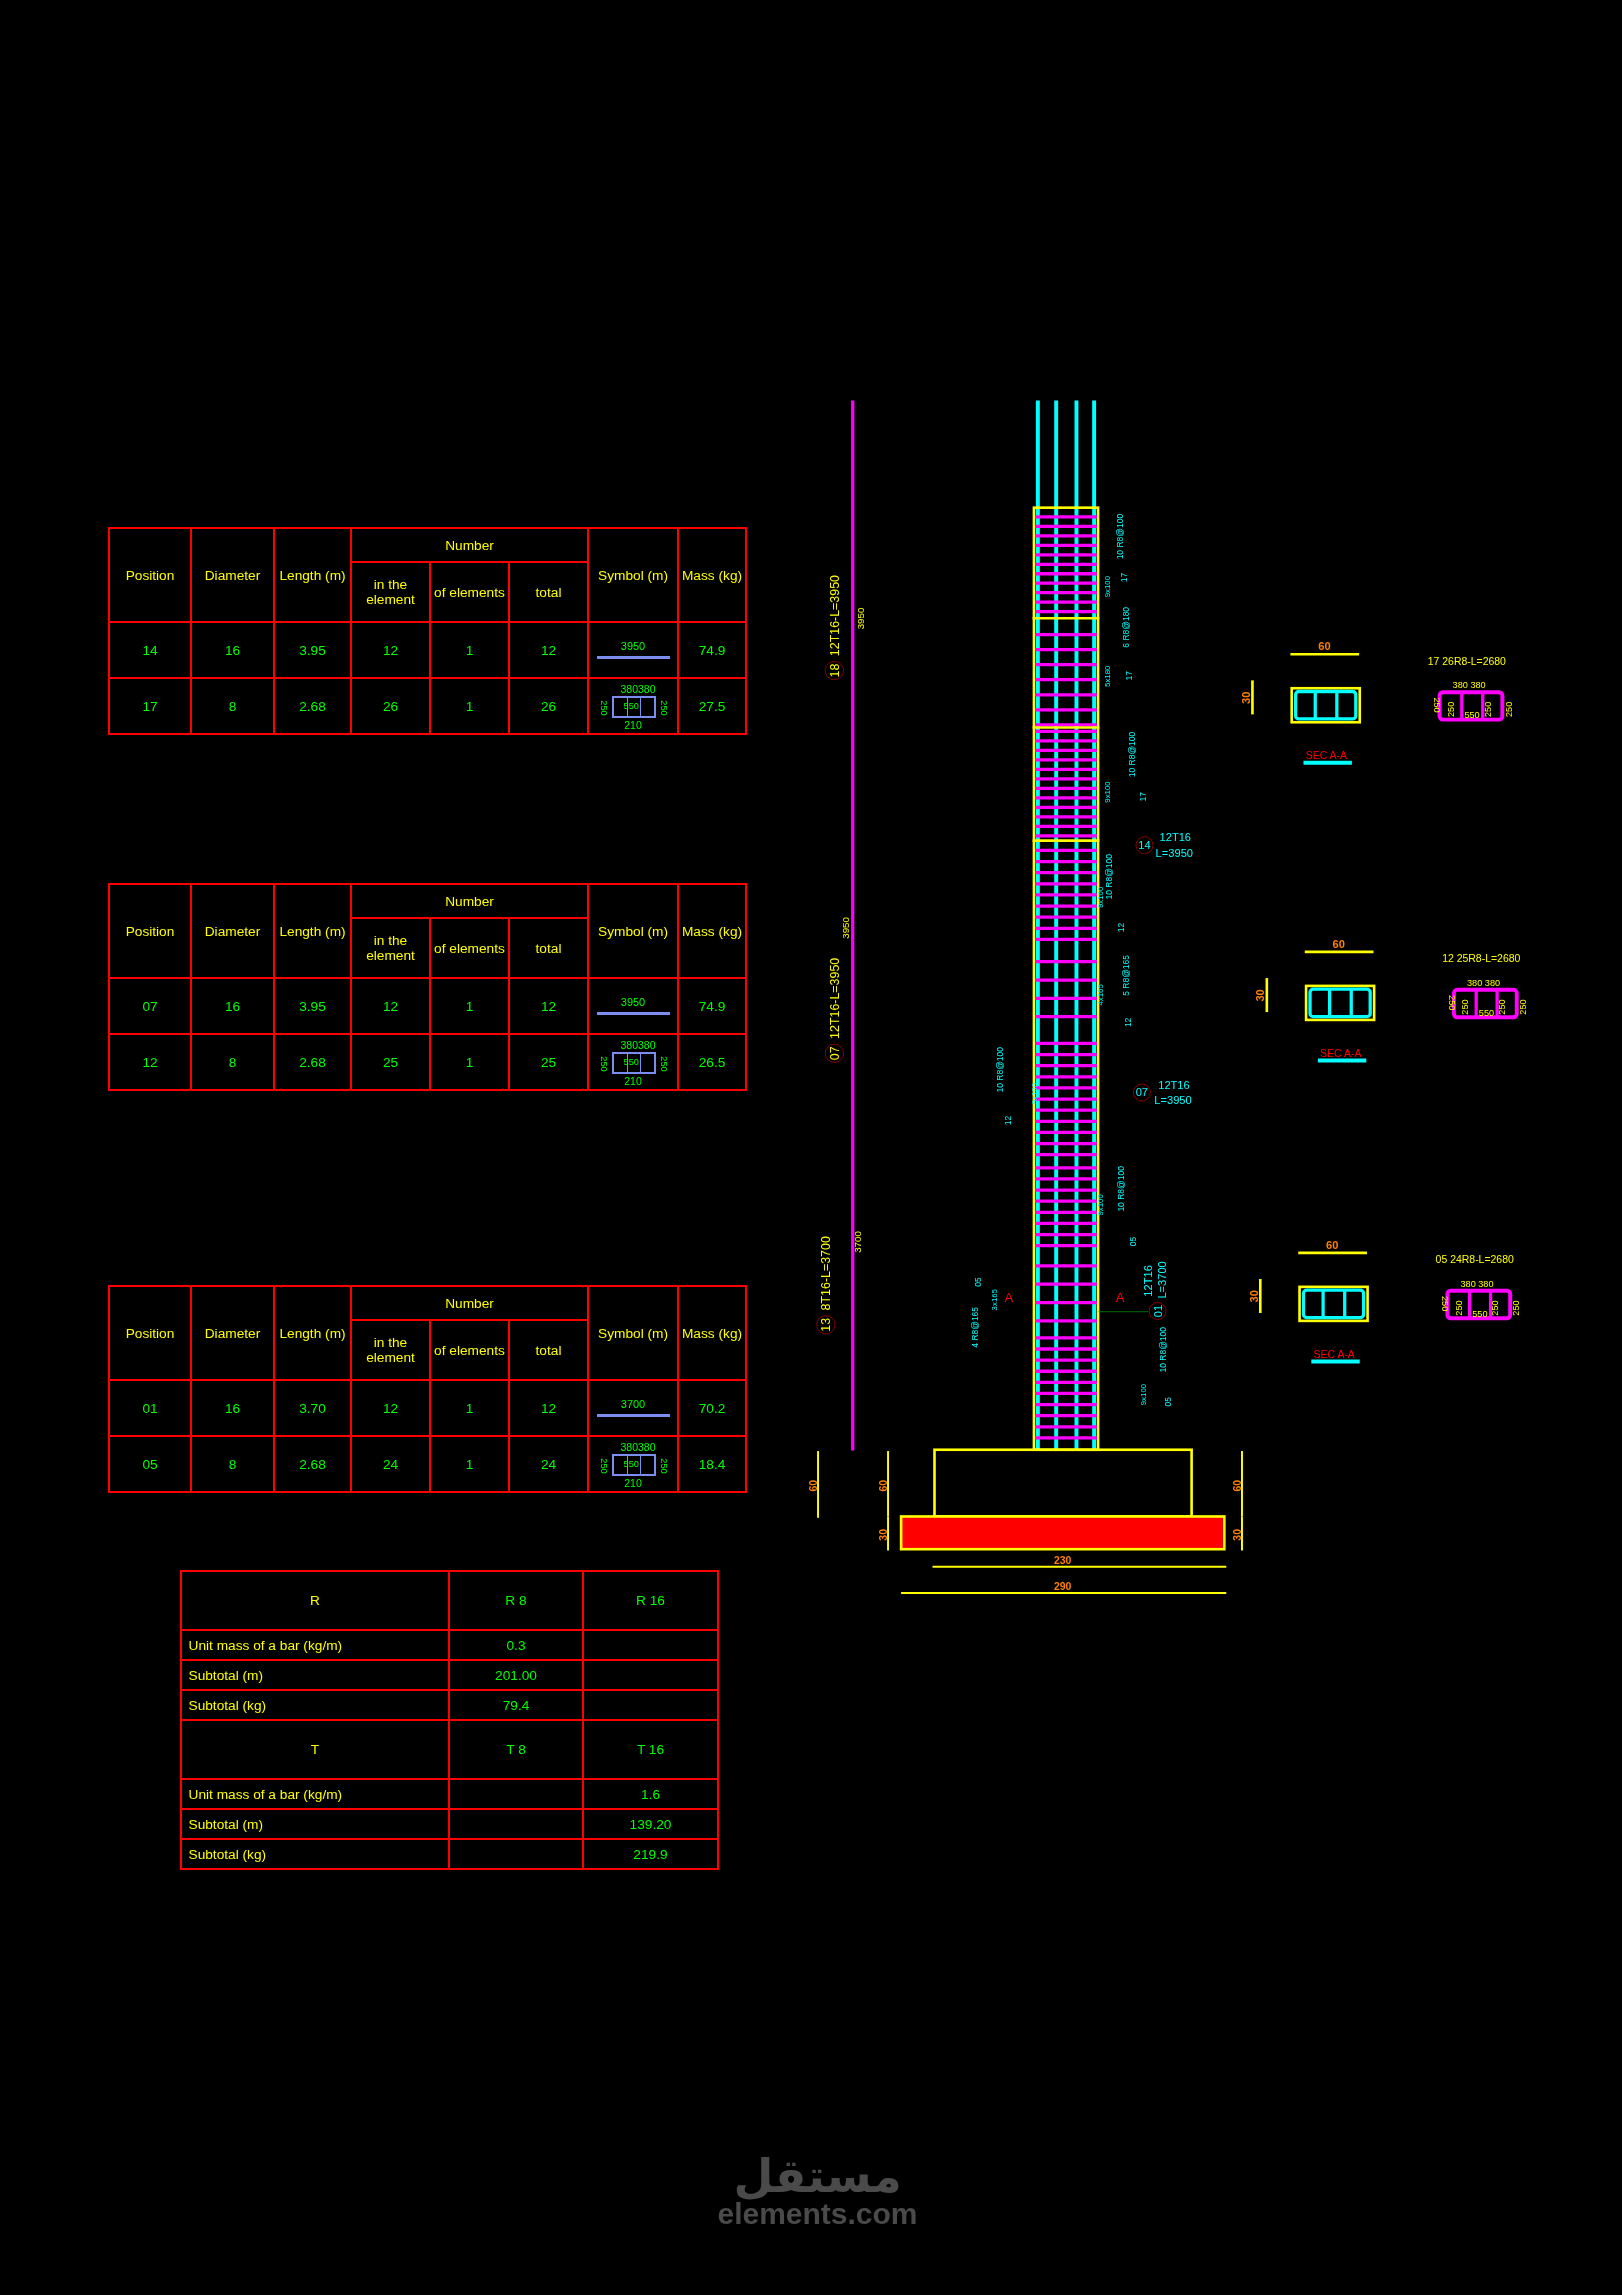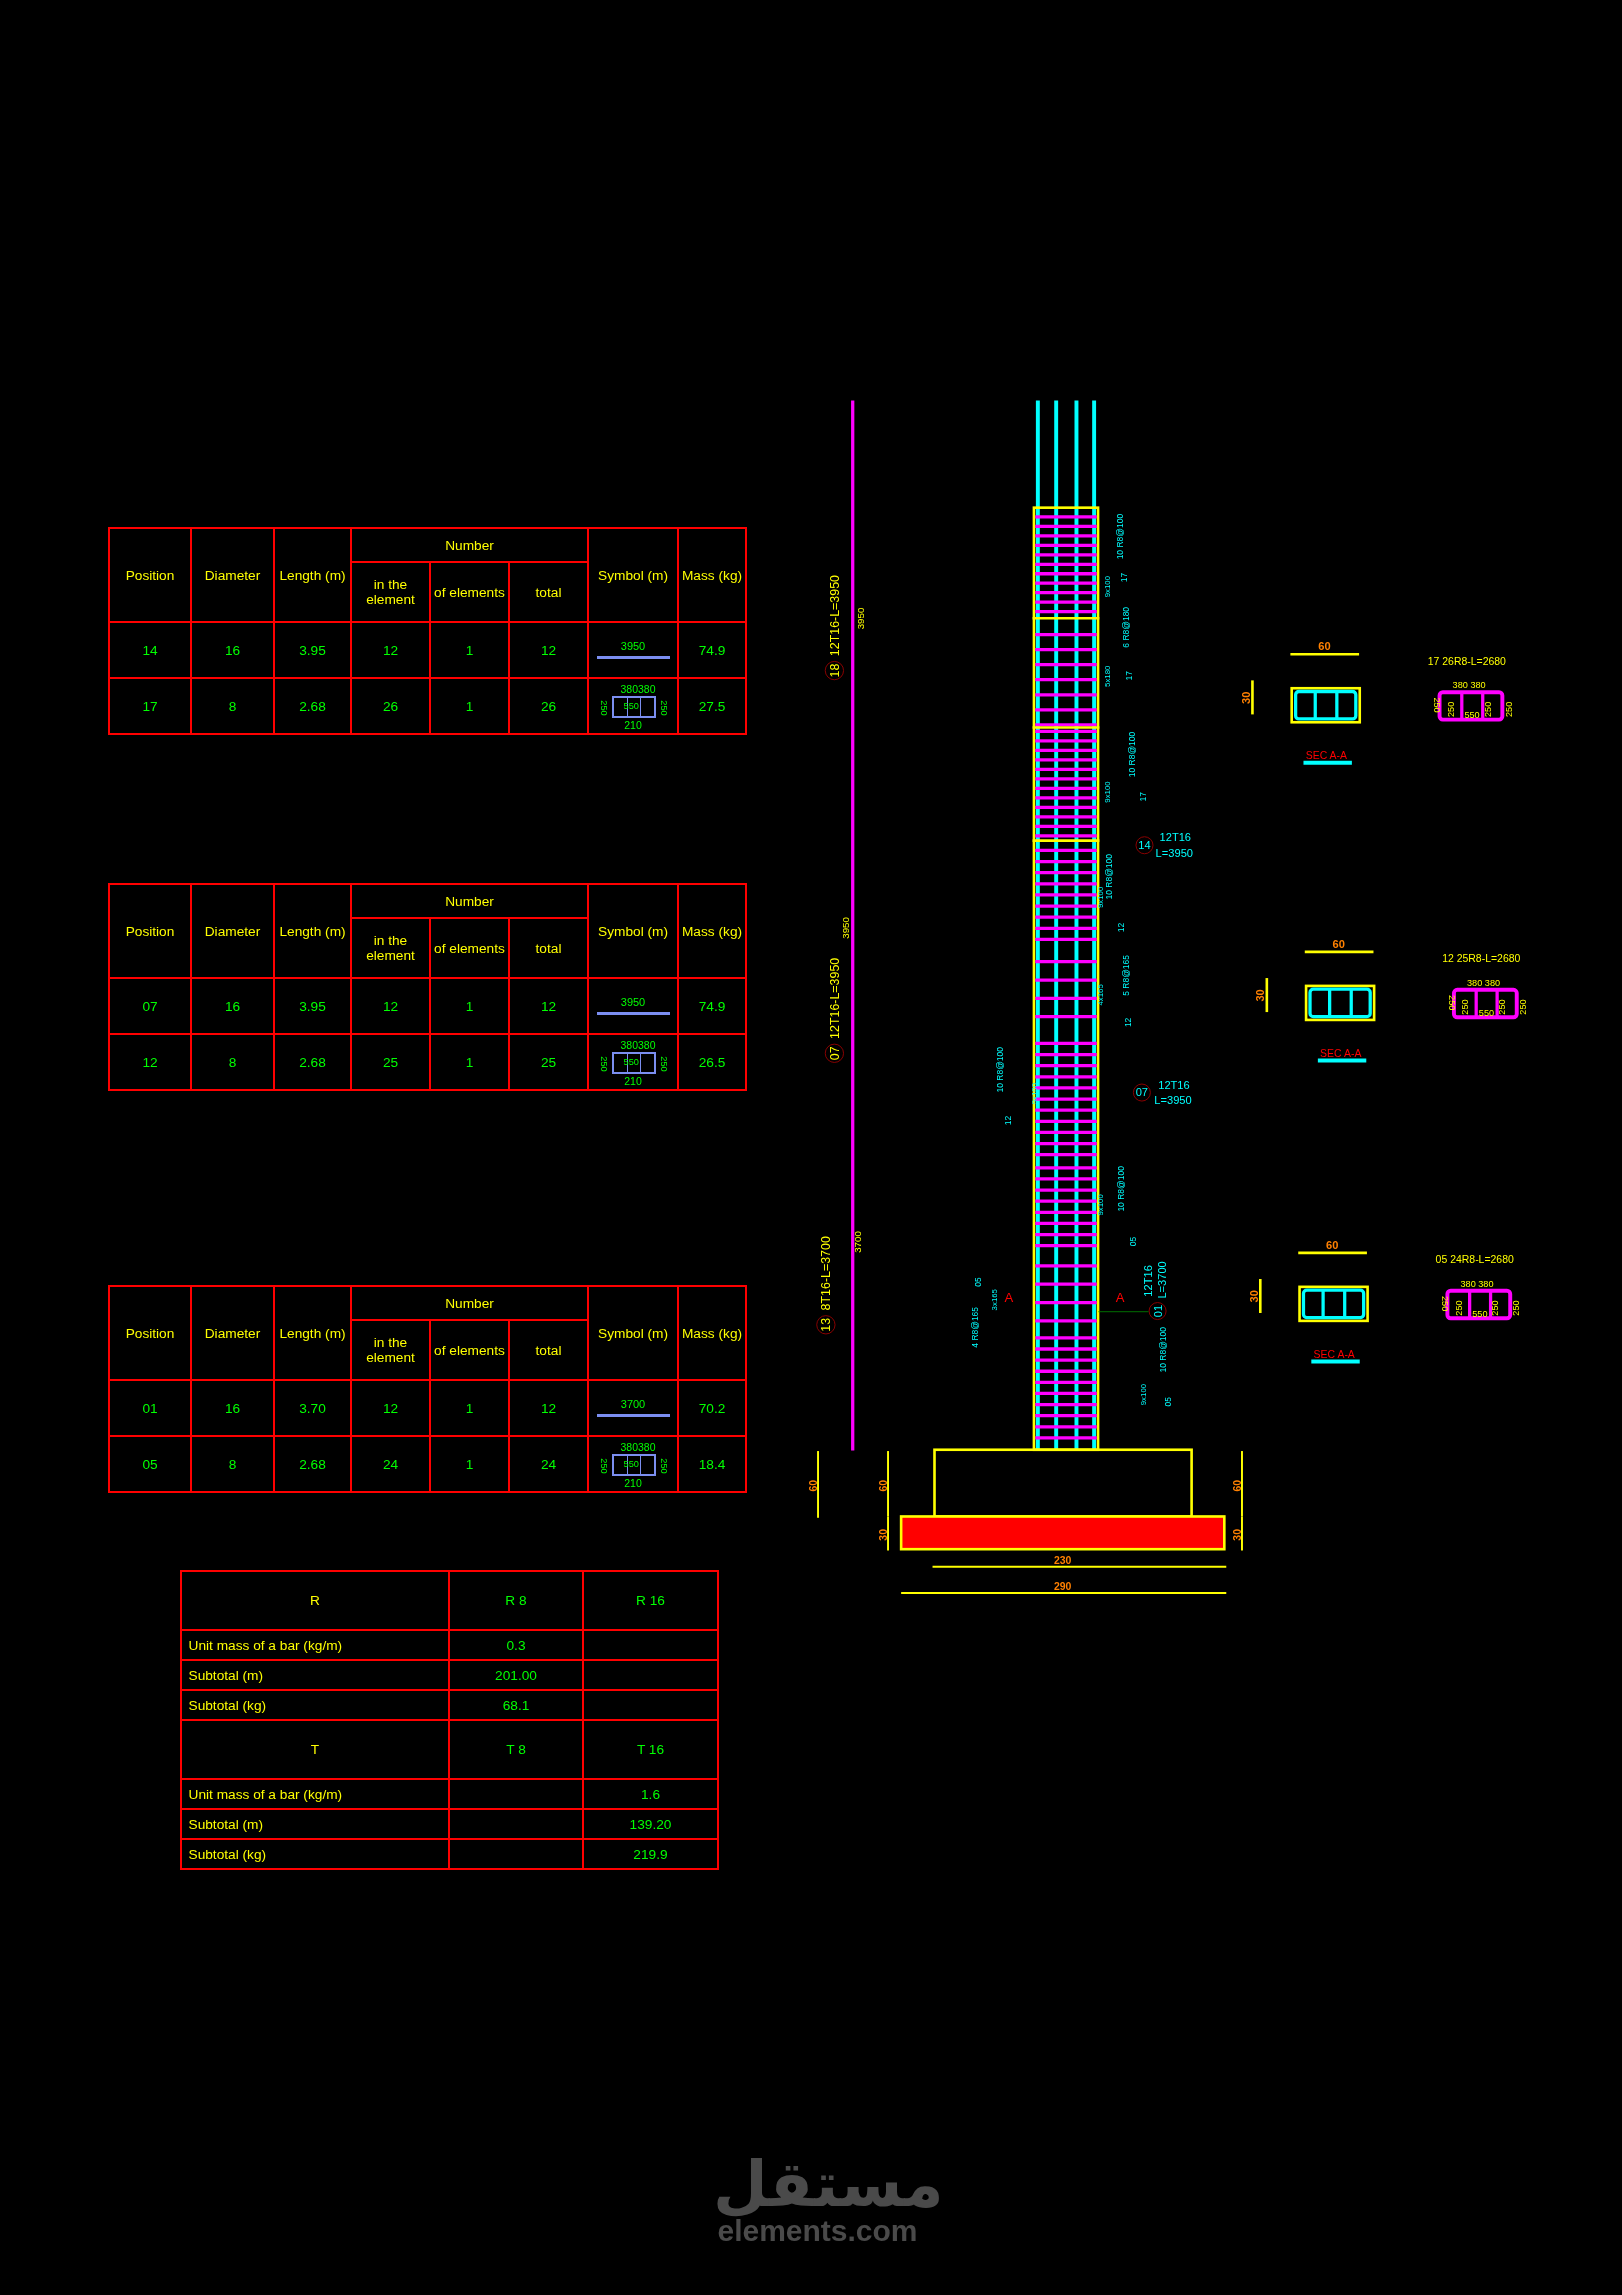--- a/index.html
+++ b/index.html
@@ -20,21 +20,21 @@
   .stir .box span:last-child { border-right:none; }
   .stir .mid { position:absolute; top:17.7px; left:33px; color:#00ff00; font-size:9.2px; }
   .stir .rot { position:absolute; color:#00ff00; font-size:9.2px; transform:rotate(90deg); top:19.6px; }
   .stir .bot { position:absolute; top:36px; left:0; right:0; text-align:center; color:#00ff00; font-size:10.5px; }
 
   .summary { position:absolute; left:180px; top:1570px; border-collapse:collapse; table-layout:fixed; }
   .summary td { border:2.6px solid #ff0000; font-size:13.7px; padding:0 6.5px; }
   .summary td.c { text-align:center; }
   #drawing { position:absolute; left:0; top:0; }
   .watermark { position:absolute; left:713px; top:2153px; width:209px; text-align:center; color:#4a4a4a; }
-  .watermark .ar { font-size:63px; font-weight:bold; line-height:1; letter-spacing:1.3px; font-family:"DejaVu Sans", sans-serif; }
+  .watermark .ar { font-size:46px; font-weight:bold; line-height:1; letter-spacing:1.3px; font-family:"DejaVu Sans", sans-serif; }
   .watermark .en { font-size:30px; font-weight:bold; line-height:1; }
 </style>
 </head>
 <body>
 
 <table class="schedule" style="left:108px;top:527px;width:636px;">
   <colgroup>
       <col style="width:82px">
       <col style="width:83px">
       <col style="width:77px">
@@ -242,21 +242,21 @@
     <td class="c val">0.3</td>
     <td class="c val"></td>
   </tr>
   <tr style="height:30px">
     <td class="hdr">Subtotal (m)</td>
     <td class="c val">201.00</td>
     <td class="c val"></td>
   </tr>
   <tr style="height:30px">
     <td class="hdr">Subtotal (kg)</td>
-    <td class="c val">68.1</td>
+    <td class="c val">79.4</td>
     <td class="c val"></td>
   </tr>
   <tr style="height:59px">
     <td class="c hdr">T</td>
     <td class="c val">T 8</td>
     <td class="c val">T 16</td>
   </tr>
   <tr style="height:30px">
     <td class="hdr">Unit mass of a bar (kg/m)</td>
     <td class="c val"></td>

